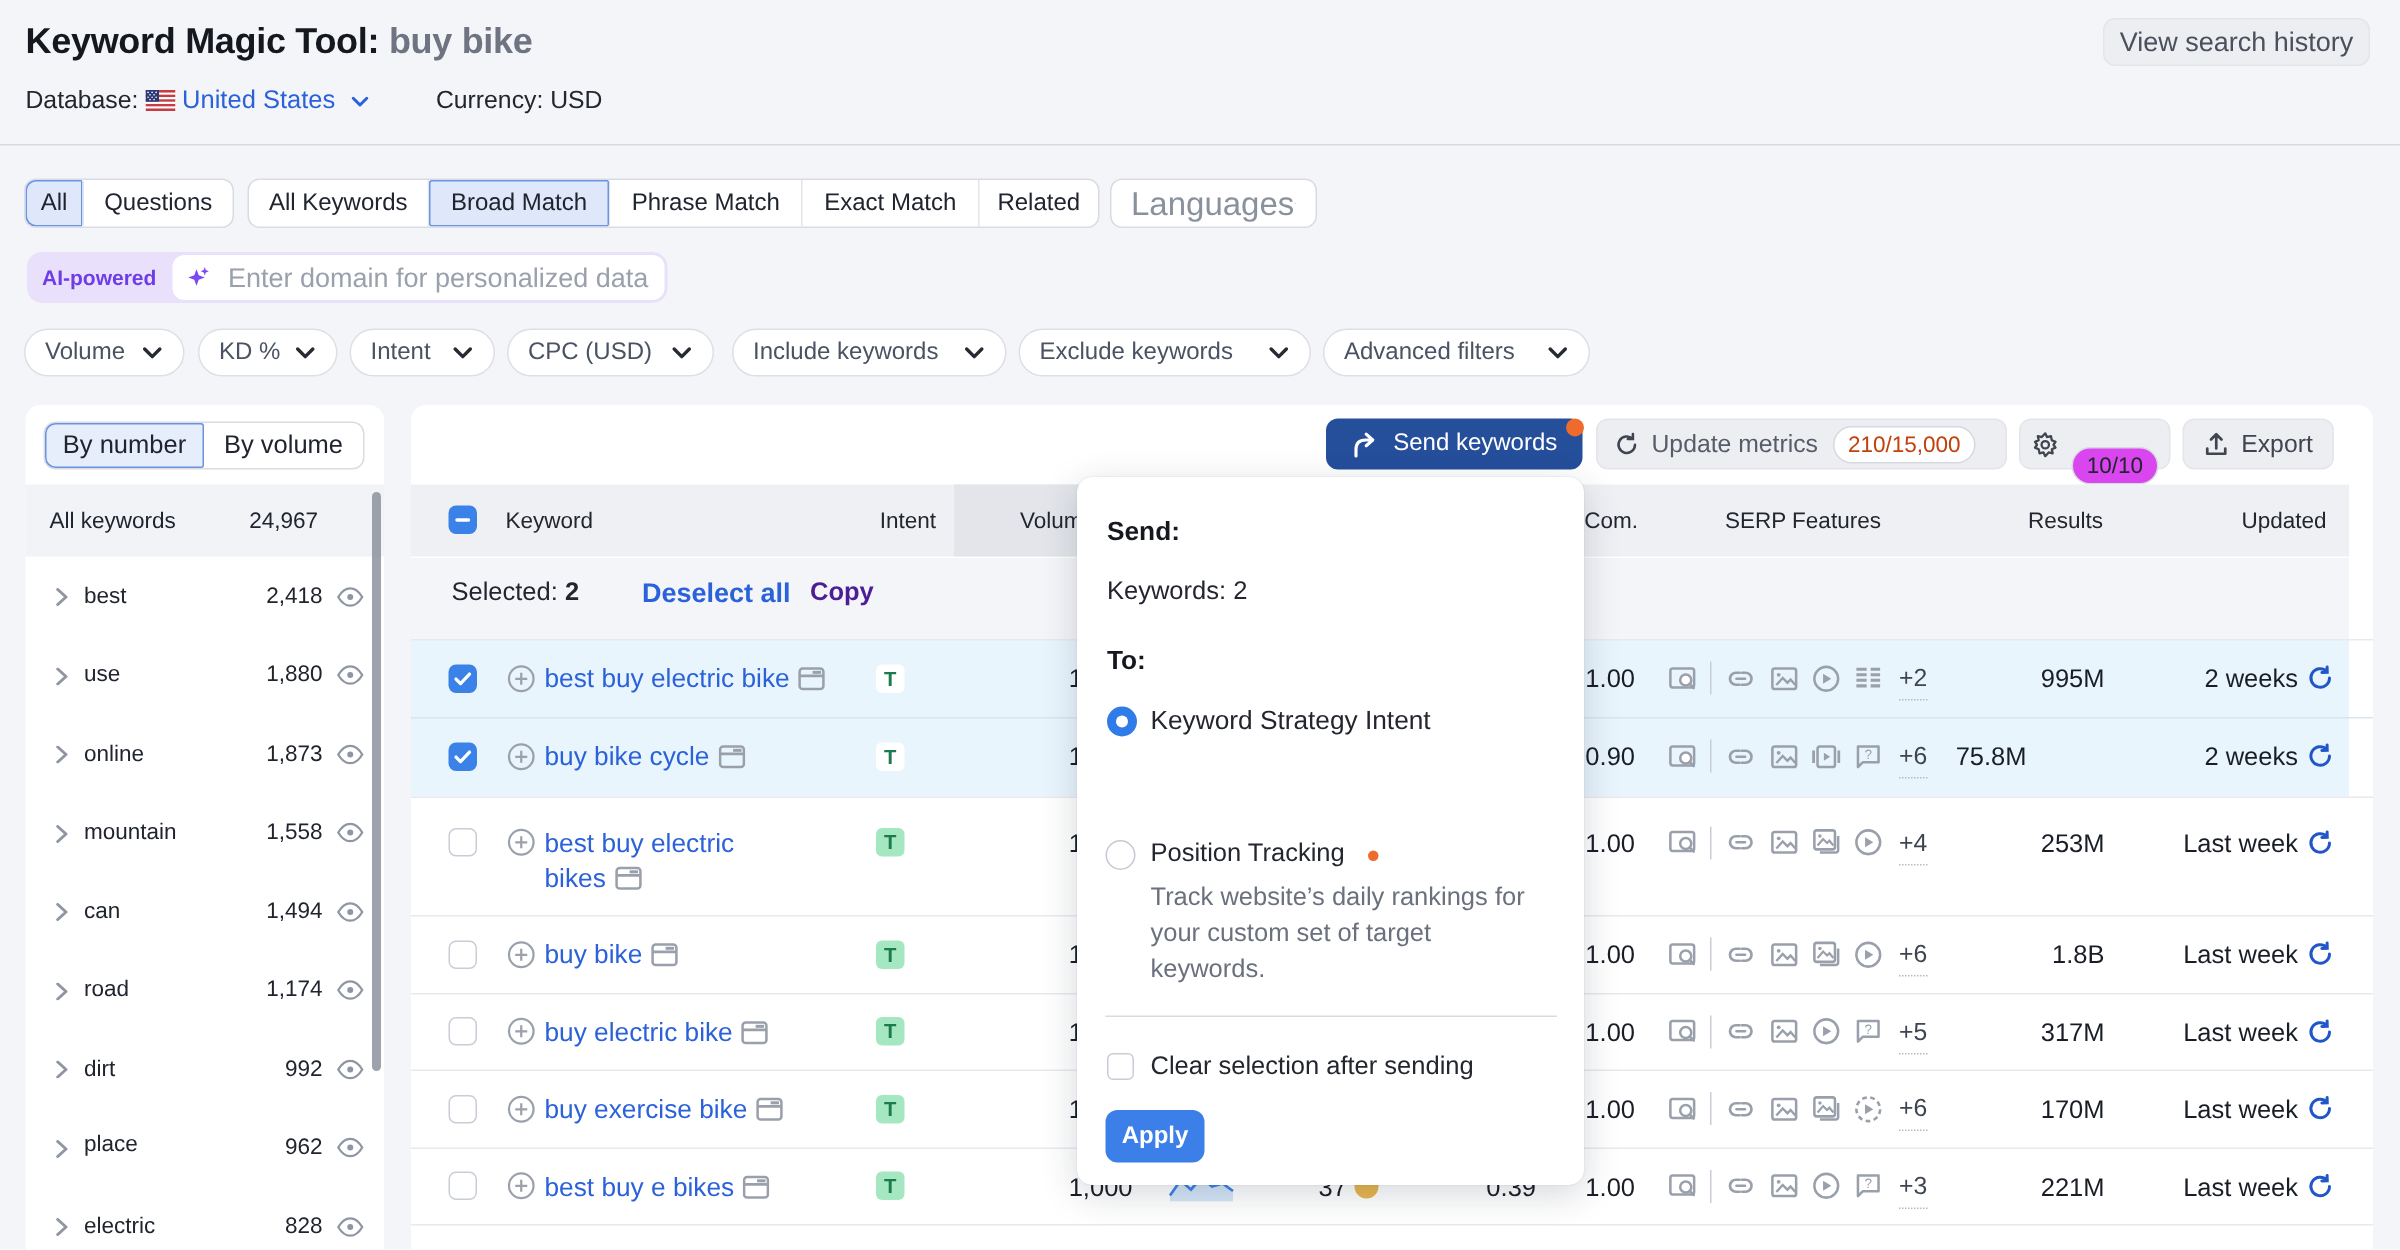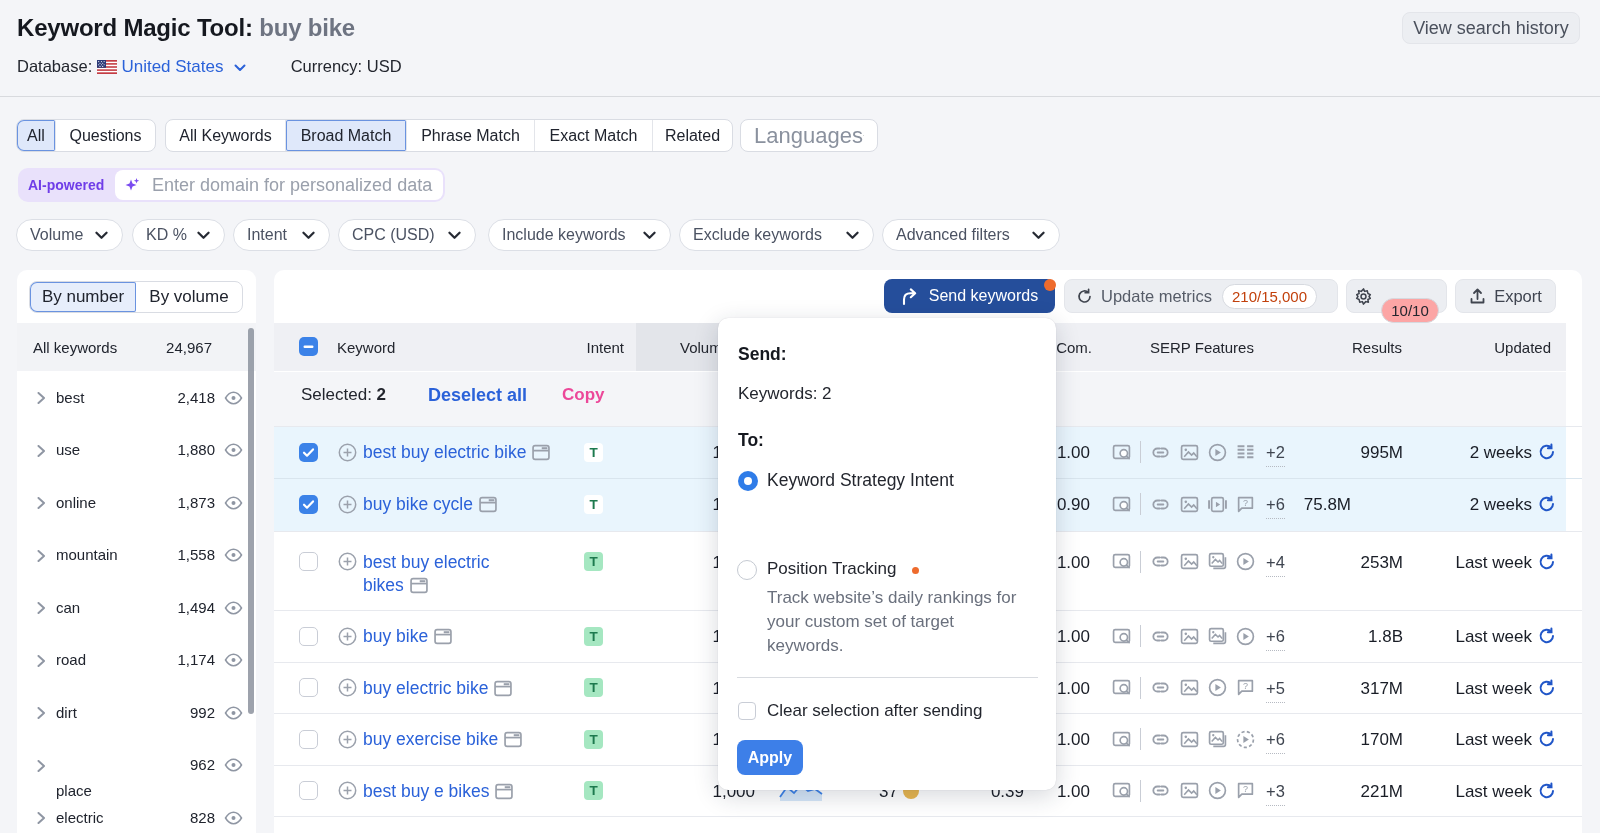--- a/index.html
+++ b/index.html
@@ -182,21 +182,21 @@
       </svg>
   <div class="abs sideitem" style="left:39px; top:433.5px;">dirt</div>
   <div class="abs sideitem" style="left:118px; top:433.5px; width:80px; text-align:right;">992</div>
   <svg class="abs" style="left:207px; top:435.5px;" width="19" height="14" viewBox="0 0 19 14">
         <path d="M1.5 7 C4 2.8 7 1.2 9.5 1.2 C12 1.2 15 2.8 17.5 7 C15 11.2 12 12.8 9.5 12.8 C7 12.8 4 11.2 1.5 7 Z" fill="none" stroke="#8f96a3" stroke-width="1.5"></path>
         <circle cx="9.5" cy="7" r="2" fill="#8f96a3"></circle>
       </svg>
   <svg class="abs" style="left:20px; top:489.5px;" width="9" height="12" viewBox="0 0 9 12">
         <path d="M1.5 1 l5.5 5 -5.5 5" stroke="#8f96a3" stroke-width="2" fill="none" stroke-linecap="round" stroke-linejoin="round"></path>
       </svg>
-  <div class="abs sideitem" style="left:39px; top:512px;">place</div>
+  <div class="abs sideitem" style="left:39px; top:484px;">place</div>
   <div class="abs sideitem" style="left:118px; top:486.0px; width:80px; text-align:right;">962</div>
   <svg class="abs" style="left:207px; top:488.0px;" width="19" height="14" viewBox="0 0 19 14">
         <path d="M1.5 7 C4 2.8 7 1.2 9.5 1.2 C12 1.2 15 2.8 17.5 7 C15 11.2 12 12.8 9.5 12.8 C7 12.8 4 11.2 1.5 7 Z" fill="none" stroke="#8f96a3" stroke-width="1.5"></path>
         <circle cx="9.5" cy="7" r="2" fill="#8f96a3"></circle>
       </svg>
   <svg class="abs" style="left:20px; top:542.0px;" width="9" height="12" viewBox="0 0 9 12">
         <path d="M1.5 1 l5.5 5 -5.5 5" stroke="#8f96a3" stroke-width="2" fill="none" stroke-linecap="round" stroke-linejoin="round"></path>
       </svg>
   <div class="abs sideitem" style="left:39px; top:538.5px;">electric</div>
   <div class="abs sideitem" style="left:118px; top:538.5px; width:80px; text-align:right;">828</div>
@@ -221,21 +221,21 @@
         <path d="M14 8.5 a5.5 5.5 0 1 1 -1.6 -3.9 M12.6 1.3 l0 3.4 -3.4 0" stroke="#40454f" stroke-width="1.7" fill="none" stroke-linecap="round"></path>
       </svg>
     <span style="margin-left:8px; color:#565c68; font-size:16.5px;">Update metrics</span>
     <span style="margin-left:10px; background:#fff; border:1px solid #d6d9df; border-radius:13px; padding:3px 9px; font-size:15px; color:#c2410c;">210/15,000</span>
   </div>
   <div class="abs btn-gray" style="left:1072px; top:9px; width:101px; height:34px;">
     <svg width="19" height="19" viewBox="0 0 20 20">
         <path d="M10 2l1.2 2.6 2.8-.6 .6 2.8L17.2 8l-1.4 2 1.4 2-2.6 1.2 .6 2.8-2.8-.6L10 18l-1.2-2.6-2.8 .6-.6-2.8L2.8 12l1.4-2-1.4-2 2.6-1.2-.6-2.8 2.8 .6z" fill="none" stroke="#40454f" stroke-width="1.6" stroke-linejoin="round"></path>
         <circle cx="10" cy="10" r="2.6" fill="none" stroke="#40454f" stroke-width="1.6"></circle>
       </svg>
-    <span style="margin-left:8px; background:#fca5a5; border:1px solid #d6d9df; border-radius:13px; padding:3px 9px; font-size:15px; color:#23262e;margin-top:28px;">10/10</span>
+    <span style="margin-left:8px; background:#d946ef; border:1px solid #d6d9df; border-radius:13px; padding:3px 9px; font-size:15px; color:#23262e;margin-top:28px;">10/10</span>
   </div>
   <div class="abs btn-gray" style="left:1181px; top:9px; width:101px; height:34px;">
     <svg width="17" height="17" viewBox="0 0 17 17">
         <path d="M8.5 11 L8.5 2 M5 5 L8.5 1.5 L12 5 M2.5 11 v3.5 h12 v-3.5" stroke="#40454f" stroke-width="1.8" fill="none" stroke-linecap="round" stroke-linejoin="round"></path>
       </svg>
     <span style="margin-left:8px;">Export</span>
   </div>
 
   <div class="abs" style="left:0; top:53px; width:1292px; height:48px; background:#eff0f4;"></div>
   <div class="abs" style="left:362px; top:53px; width:140px; height:48px; background:#e3e5ea;"></div>
@@ -246,21 +246,21 @@
   <div class="abs hdrcell" style="left:310px; top:69px; width:40px; text-align:right;">Intent</div>
   <div class="abs hdrcell" style="left:406px; top:69px;">Volume</div>
   <div class="abs hdrcell" style="left:778px; top:69px; width:40px; text-align:right;">Com.</div>
   <div class="abs hdrcell" style="left:876px; top:69px;">SERP Features</div>
   <div class="abs hdrcell" style="left:1040px; top:69px; width:88px; text-align:right;">Results</div>
   <div class="abs hdrcell" style="left:1190px; top:69px; width:87px; text-align:right;">Updated</div>
 
   <div class="abs" style="left:0; top:102px; width:1292px; height:54px; background:#f4f5f8;"></div>
   <div class="abs" style="left:27px; top:115px; font-size:17px; color:#23262e;">Selected: <b>2</b></div>
   <div class="abs" style="left:154px; top:115px; font-size:18px; font-weight:bold; color:#2b62d9;">Deselect all</div>
-  <div class="abs" style="left:288px; top:115px; font-size:17px; font-weight:bold; color:#ec4899;">Copy</div>
+  <div class="abs" style="left:266px; top:115px; font-size:17px; font-weight:bold; color:#4c1d95;">Copy</div>
 
   <div id="rows">
   <div class="abs" style="left:0; top:156.0px; width:1292px; height:52.0px; background:#e9f5fd;"></div>
   <div class="abs" style="left:0; top:208.0px; width:1292px; height:52.5px; background:#e9f5fd;"></div>
   <div class="row-divider" style="top:156px; background:#e7e9ee;"></div>
   <div class="row-divider" style="top:208px; background:#d9e5ee;"></div>
   <div class="row-divider" style="top:260.5px; background:#e7e9ee;"></div>
   <div class="row-divider" style="top:340px; background:#e7e9ee;"></div>
   <div class="row-divider" style="top:391.5px; background:#e7e9ee;"></div>
   <div class="row-divider" style="top:443px; background:#e7e9ee;"></div>

